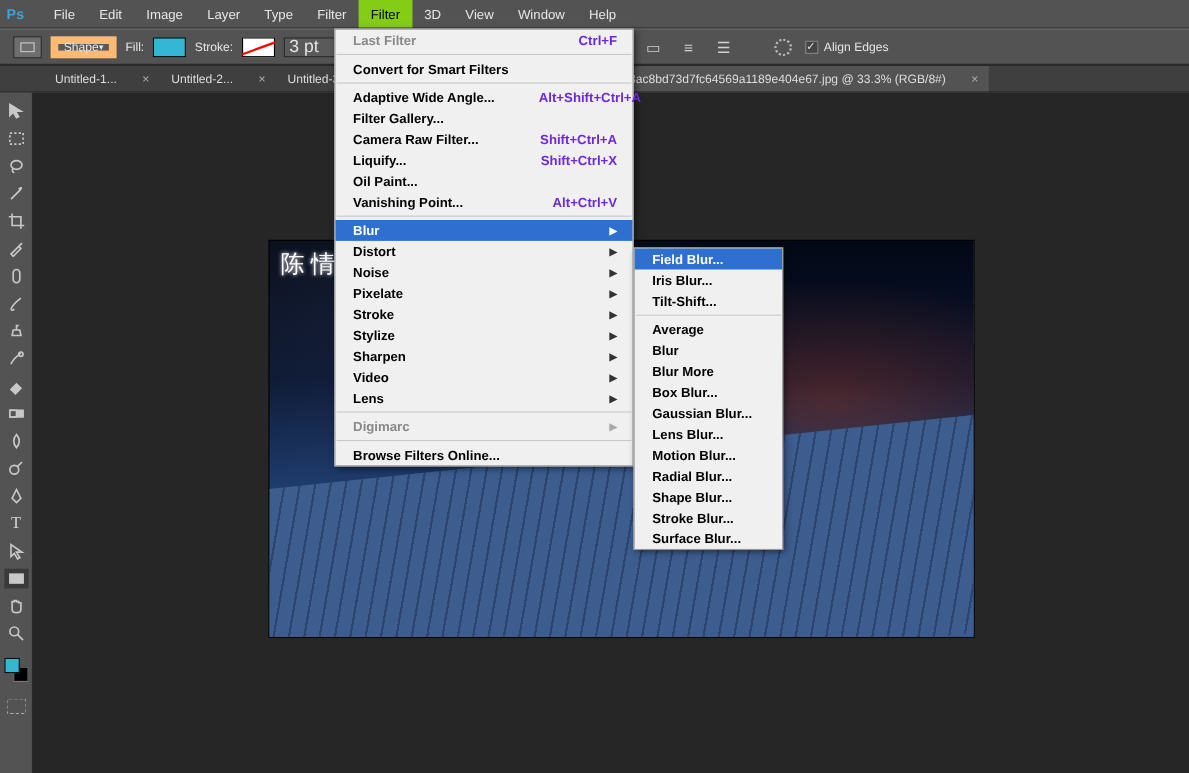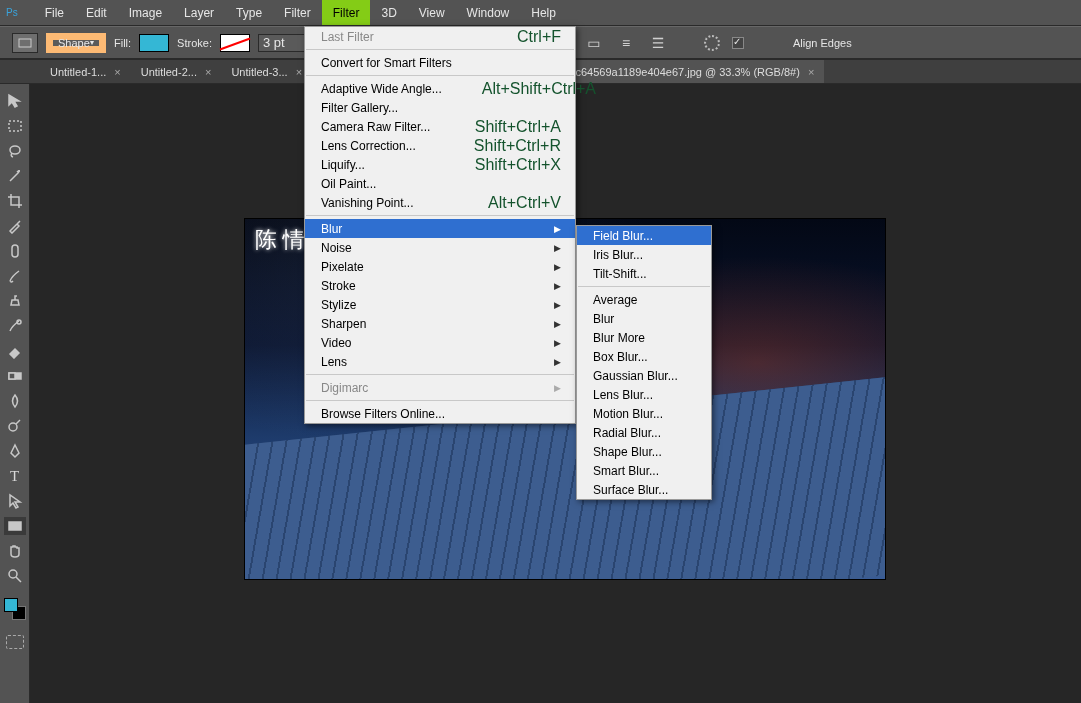--- a/index.html
+++ b/index.html
@@ -1,40 +1,40 @@
 <!DOCTYPE html>
 <html><head>
 <meta charset="utf-8">
 <style>
 * { margin:0; padding:0; box-sizing:border-box; font-family:Tahoma,Arial,sans-serif; user-select:none; }
 html,body { width:1081px; height:703px; background:#535353; overflow:hidden; color:#e6e6e6; }
 .app { width:1081px; height:703px; display:flex; flex-direction:column; }
 
 
 .menubar { height:26px; background:#535353; display:flex; align-items:center; padding-left:6px; font-size:12px; border-bottom:1px solid #2a2a2a; }
-.ps { color:#39a4dd; font-weight:normal; font-size:10px; margin-right:16px; display:flex; align-items:center; }
+.ps { color:#39a4dd; font-weight:bold; font-size:13px; margin-right:16px; display:flex; align-items:center; }
 .menubar .mi { padding:4px 11px; height:100%; display:flex; align-items:center; cursor:default; }
 .menubar .mi.open { background:#84cc16; color:#000; }
 
 
 .optbar { height:34px; background:#535353; border-top:1px solid #676767; border-bottom:2px solid #2a2a2a; display:flex; align-items:center; padding-left:12px; font-size:11px; gap:8px; }
 .opt-rect { width:26px; height:20px; background:#6e6e6e; border:1px solid #2a2a2a; display:flex; align-items:center; justify-content:center; }
 .opt-shape { width:60px; height:20px; border:7px solid #fdba74; background:#5a5a5a; display:flex; align-items:center; justify-content:space-between; padding:0 5px; }
 .fill-swatch { width:30px; height:18px; background:#34b7d5; border:1px solid #000; }
 .stroke-swatch { width:30px; height:18px; background:#fff; border:1px solid #000; position:relative; }
 .stroke-swatch::after { content:""; position:absolute; left:-2px; right:-2px; top:50%; border-top:2px solid red; transform:rotate(-20deg);}
-.pt-box { width:48px; height:18px; font-size:13px; background:#5a5a5a; border:1px solid #2a2a2a; display:flex; align-items:center; padding:0 4px;}
+.pt-box { width:48px; height:18px; font-size:16px; background:#5a5a5a; border:1px solid #2a2a2a; display:flex; align-items:center; padding:0 4px;}
 .opt-icon { width:24px; height:22px; display:flex; align-items:center; justify-content:center; color:#d0d0d0; font-size:14px; }
 .gear { width:16px;height:16px; border:2px dotted #bbb; border-radius:50%; }
 .cb { width:12px;height:12px; border:1px solid #888; background:#444; display:inline-block; margin-right:5px; position:relative;}
 .cb.checked::after{content:"✓"; font-size:10px; position:absolute; top:-2px; left:0; color:#e6e6e6;}
 
 
 .tabstrip { height:24px; background:#3f3f3f; display:flex; align-items:center; padding-left:40px; font-size:11px; border-bottom:1px solid #2a2a2a; }
-.tab { height:100%; display:flex; align-items:center; padding:0 10px; color:#ddd; gap:8px; }
+.tab { height:100%; display:flex; align-items:center; padding:0 10px; color:#ddd; gap:23px; }
 .tab.active { background:#535353; }
 .tab .x { font-size:11px; color:#aaa; }
 
 
 .main { flex:1; display:flex; position:relative; overflow:hidden;}
 .toolbar { width:30px; background:#535353; border-right:1px solid #2a2a2a; display:flex; flex-direction:column; align-items:center; padding-top:8px; gap:7px; }
 .tool { width:22px; height:18px; display:flex; align-items:center; justify-content:center; color:#d0d0d0; font-size:14px; }
 .tool svg { width:16px; height:16px; stroke:#c8c8c8; fill:none; stroke-width:1.5; }
 .tool.sel { background:#3a3a3a; }
 .fg-bg { position:relative; width:22px; height:22px; margin-top:6px; }
@@ -43,23 +43,23 @@
 .qmask { width:18px;height:14px;border:1px dashed #aaa; border-radius:2px; margin-top:8px;}
 
 .canvas-wrap { flex:1; background:#262626; position:relative; }
 .canvas { position:absolute; left:215px; top:135px; width:640px; height:360px; background:linear-gradient(180deg,#030815 0%,#0a1530 35%,#1d3a6a 60%,#2a4e8a 80%,#3a5c94 100%); box-shadow:0 0 0 1px #000; overflow:hidden;}
 .canvas .dark { position:absolute; inset:0; background:radial-gradient(ellipse at 20% 15%, rgba(200,220,255,0.08), transparent 40%), radial-gradient(ellipse at 80% 40%, rgba(255,80,20,0.25), transparent 35%);}
 .canvas .roof { position:absolute; left:0; right:0; bottom:0; height:55%; background:repeating-linear-gradient(100deg,#3d5d8f 0 12px,#2a4570 12px 14px),linear-gradient(180deg,#2a4570,#3d5d8f); transform:skewY(-6deg) translateY(30px);}
 .canvas .logo { position:absolute; top:10px; left:10px; color:#fff; font-family:serif; font-size:22px; line-height:22px; text-shadow:0 0 4px #fff;}
 
 
 .menu { position:absolute; background:#f0f0f0; color:#000; font-size:12px; box-shadow:2px 2px 6px rgba(0,0,0,0.5); border:1px solid #999; z-index:100;}
-.menu .row { height:19px; display:flex; align-items:center; justify-content:space-between; padding:0 14px 0 16px; white-space:nowrap; cursor:default;}
+.menu .row { height:19px; display:flex; align-items:center; justify-content:space-between; padding:0 14px 0 16px; white-space:nowrap; cursor:default;font-weight:bold;}
 .menu .row.sub::after { content:"▶"; font-size:9px; color:#333; margin-left:18px;}
-.menu .row .sc { color:#14532d; margin-left:40px; font-size:16px;}
+.menu .row .sc { color:#6d28d9; margin-left:40px; font-size:12px;}
 .menu .row.dis { color:#888; }
 .menu .row.dis.sub::after{color:#aaa;}
 .menu .row.hl { background:#2f6fd0; color:#fff; }
 .menu .row.hl.sub::after { color:#fff; }
 .menu hr { border:none; border-top:1px solid #c8c8c8; margin:3px 1px; }
 
 #filter-menu { left:304px; top:26px; width:272px; }
 #blur-menu { left:576px; top:225px; width:136px; }
 
 </style>
@@ -103,21 +103,21 @@
         <span>3 pt</span>
       </div>
     <div style="flex:0 0 260px"></div>
     <div class="opt-icon">▭</div>
     <div class="opt-icon">≡</div>
     <div class="opt-icon">☰</div>
     <div style="width:14px"></div>
     <div class="opt-icon">
         <div class="gear"></div>
       </div>
-    <label style="display:flex;align-items:flex-end;gap:44px;">
+    <label style="display:flex;align-items:flex-end;">
         <span class="cb checked"></span>
         <span>Align Edges</span>
       </label>
   </div>
 
   <div class="tabstrip" id="tabstrip">
       <div class="tab">
         <span>Untitled-1...</span>
         <span class="x">×</span>
       </div>
@@ -288,37 +288,36 @@
       <span class="sc">Alt+Shift+Ctrl+A</span>
     </div>
     <div class="row">
       <span>Filter Gallery...</span>
     </div>
     <div class="row">
       <span>Camera Raw Filter...</span>
       <span class="sc">Shift+Ctrl+A</span>
     </div>
     <div class="row">
-      <span>Lens Correction...</span>
-      <span class="sc">Shift+Ctrl+R</span>
-    </div>
-    <div class="row">
       <span>Liquify...</span>
       <span class="sc">Shift+Ctrl+X</span>
     </div>
     <div class="row">
       <span>Oil Paint...</span>
     </div>
     <div class="row">
       <span>Vanishing Point...</span>
       <span class="sc">Alt+Ctrl+V</span>
     </div>
     <hr>
     <div class="row sub hl">
       <span>Blur</span>
+    </div>
+    <div class="row sub">
+      <span>Distort</span>
     </div>
     <div class="row sub">
       <span>Noise</span>
     </div>
     <div class="row sub">
       <span>Pixelate</span>
     </div>
     <div class="row sub">
       <span>Stroke</span>
     </div>
@@ -376,18 +375,18 @@
     <div class="row">
       <span>Motion Blur...</span>
     </div>
     <div class="row">
       <span>Radial Blur...</span>
     </div>
     <div class="row">
       <span>Shape Blur...</span>
     </div>
     <div class="row">
-      <span>Smart Blur...</span>
+      <span>Stroke Blur...</span>
     </div>
     <div class="row">
       <span>Surface Blur...</span>
     </div>
   </div>
 
 </body></html>

